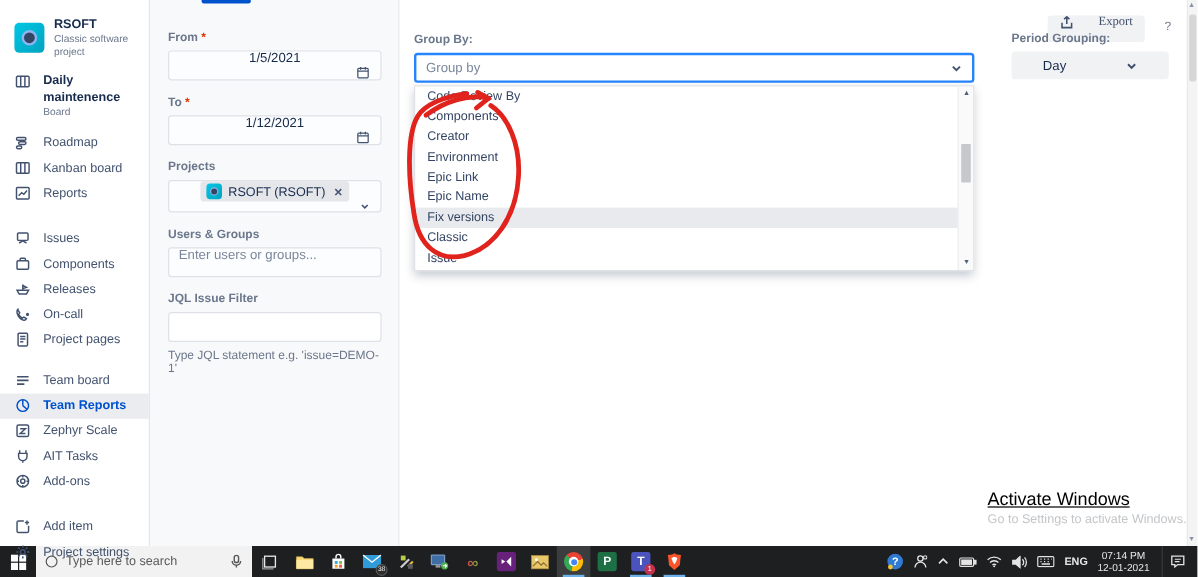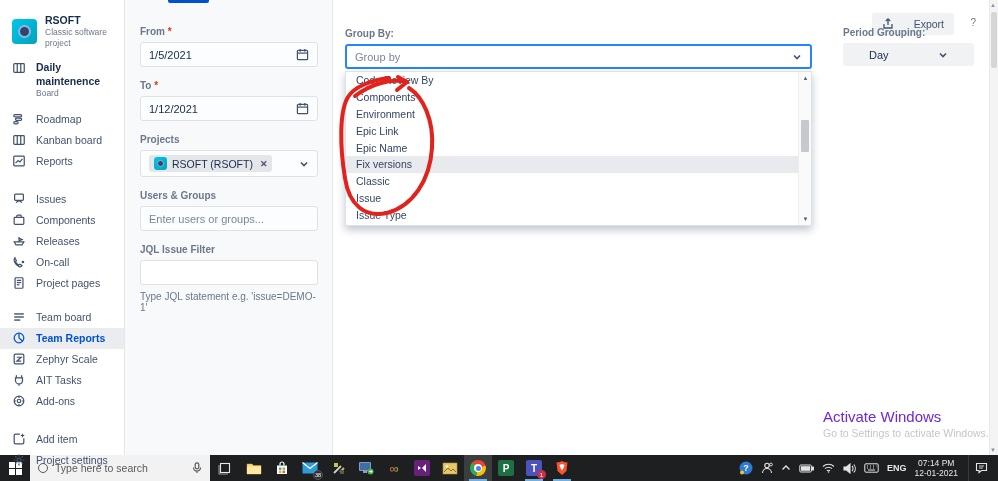--- a/index.html
+++ b/index.html
@@ -26,53 +26,53 @@
   .nav-item.active .lbl { color:#0052cc; font-weight:bold; }
   .nav-item.active svg { color:#0052cc; }
   .ic { width:14px; height:14px; color:#42526e; flex:none; }
   .chev { width:10px; height:10px; color:#42526e; margin-left:auto; margin-right:10px; }
 
   
   .filter-panel { width:208px; height:455px; background:#f8f9fa; border-right:1px solid #e4e6ea; position:relative; padding:26px 14px 0 15px; flex:none; }
   .tab-indicator { position:absolute; top:0; left:43px; width:41px; height:3px; background:#0052cc; border-radius:0 0 2px 2px; }
   .f-label { font-size:10px; font-weight:bold; color:#6b778c; margin-bottom:5px; }
   .f-label .req { color:#de350b; }
-  .f-input { position:relative; width:100%; height:25px; background:#fcfdfe; border:1px solid #dfe1e6; border-radius:3px; display:flex; align-items:center; padding:0 8px; font-size:11px; color:#172b4d; margin-bottom:13px; }
+  .f-input { position:relative; width:100%; height:25px; background:#fcfdfe; border:1px solid #dfe1e6; border-radius:3px; display:flex; align-items:center; padding:0 8px; font-size:11px; color:#172b4d; margin-bottom:13px;flex-direction:column; }
   .f-input .right-ic { margin-left:auto; width:13px; height:13px; color:#42526e; }
   .f-input input { border:none; outline:none; background:transparent; font-size:11px; color:#172b4d; width:100%; font-family:"Liberation Sans",sans-serif; }
   .f-input input::placeholder { color:#7a869a; }
   .chip { display:flex; align-items:center; gap:5px; background:#e4e6ea; border-radius:3px; padding:2px 5px; font-size:10.5px; color:#172b4d; }
   .chip .chip-av { width:13px; height:13px; border-radius:3px; background:linear-gradient(135deg,#00c7e5,#00a3bf); display:inline-flex; align-items:center; justify-content:center; }
   .chip .chip-av span{ width:7px; height:7px; border-radius:50%; background:#344563; border:1px solid #8db4f1; }
   .chip .x { font-size:9px; color:#42526e; margin-left:2px; cursor:pointer; font-weight:bold; }
   .f-hint { font-size:10px; color:#6b778c; margin-top:-7px; }
   .gen-btn { position:absolute; right:12px; top:266px; background:#0052cc; color:#fff; border:none; border-radius:3px; font-size:11px; font-weight:bold; padding:5px 11px; cursor:pointer; font-family:"Liberation Sans",sans-serif; }
 
   
   .main { position:relative; flex:1; height:455px; background:#fff; }
-  .export-btn { position:absolute; top:13px; right:44px; height:22px; display:flex; align-items:center; gap:20px; background:#f1f2f4; border:none; border-radius:3px; padding:0 10px; font-size:10.5px; color:#42526e; cursor:pointer; font-family:Liberation Sans, sans-serif; }
+  .export-btn { position:absolute; top:13px; right:44px; height:22px; display:flex; gap:20px; background:#f1f2f4; border:none; border-radius:3px; padding:0 10px; font-size:10.5px; color:#42526e; cursor:pointer; font-family:Liberation Serif, serif; }
   .help-q { position:absolute; top:17px; right:22px; font-size:10px; color:#6b778c; cursor:pointer; }
   .groupby-col { position:absolute; left:12px; top:28px; width:467px; }
   .g-label { font-size:10px; font-weight:bold; color:#6b778c; }
   .g-select { margin-top:5px; height:25px; background:#fff; border:2px solid #2684ff; border-radius:3px; display:flex; align-items:center; padding:0 8px; font-size:11px; color:#7a869a; cursor:pointer; }
   .g-select .chev { margin-right:0; }
   .g-hint { margin-top:3px; font-size:10px; color:#6b778c; }
   .dropdown { position:absolute; left:12px; top:71px; width:467px; height:155px; background:#fff; border:1px solid #dfe1e6; box-shadow:0 4px 8px rgba(9,30,66,.25); z-index:5; overflow:hidden; }
   .dd-opt { height:16.8px; display:flex; align-items:center; padding:0 10px; font-size:10.5px; color:#344563; cursor:pointer; }
   .dd-opt.hovered { background:#e9eaee; }
   .dd-scroll { position:absolute; right:0; top:0; bottom:0; width:13px; background:#fafafa; border-left:1px solid #ededed; }
   .dd-scroll .arr { position:absolute; left:0; width:13px; height:12px; display:flex; align-items:center; justify-content:center; font-size:6px; color:#505f79; cursor:pointer; }
   .dd-scroll .arr.up { top:0; } .dd-scroll .arr.dn { bottom:0; }
   .dd-thumb { position:absolute; left:2px; top:48px; width:8px; height:32px; background:#c6c8cc; border-radius:1px; cursor:pointer; }
   .annotation { position:absolute; left:0; top:0; z-index:6; pointer-events:none; }
   .period-col { position:absolute; top:27px; right:24px; width:131px; }
   .p-select { margin-top:5px; height:23px; background:#f1f2f4; border-radius:3px; display:flex; align-items:center; padding:0 26px; font-size:11px; color:#172b4d; cursor:pointer; }
   .p-select .chev { margin-right:0; }
   .watermark { position:absolute; left:490px; top:408px; }
-  .wm-title { font-size:15px; color:#6d28d9; }
+  .wm-title { font-size:15px; color:#000000;text-decoration:underline; }
   .wm-sub { font-size:10.5px; color:#c3c6c9; margin-top:2px; }
   .page-scroll { position:absolute; right:0; top:0; width:9px; height:455px; background:#f4f4f4; border-left:1px solid #e9e9e9; }
   .page-scroll .arr { position:absolute; right:1px; font-size:6px; color:#8993a4; width:8px; text-align:center; cursor:pointer; }
   .page-scroll .thumb { position:absolute; right:1px; top:12px; width:6px; height:56px; background:#d6d6d6; border-radius:2px; cursor:pointer; }
 
   
   .taskbar { display:flex; align-items:stretch; width:998px; height:26px; background:#1e1f20; color:#e8e8e8; }
   .tb-btn { display:flex; align-items:center; justify-content:center; width:30px; cursor:pointer; flex:none; }
   .tb-search { display:flex; align-items:center; gap:7px; width:180px; background:#f2f2f2; color:#58595b; padding:0 8px; font-size:10.5px; cursor:text; flex:none; }
   .tb-search .ring { width:10px; height:10px; border:1.5px solid #58595b; border-radius:50%; flex:none; }
@@ -323,20 +323,21 @@
           <svg class="chev" viewBox="0 0 10 10" fill="none" stroke="#42526e" stroke-width="1.6">
               <polyline points="2,3.5 5,6.5 8,3.5"></polyline>
             </svg>
         </div>
         <div class="g-hint">You can select up to 3 grouping items</div>
       </div>
 
       <div class="dropdown">
         <div class="dd-opt">Code Review By</div>
         <div class="dd-opt">Components</div>
+        <div class="dd-opt">Creator</div>
         <div class="dd-opt">Environment</div>
         <div class="dd-opt">Epic Link</div>
         <div class="dd-opt">Epic Name</div>
         <div class="dd-opt hovered">Fix versions</div>
         <div class="dd-opt">Classic</div>
         <div class="dd-opt">Issue</div>
         <div class="dd-opt">Issue Type</div>
         <div class="dd-scroll">
           <div class="arr up">▲</div>
           <div class="dd-thumb"></div>

